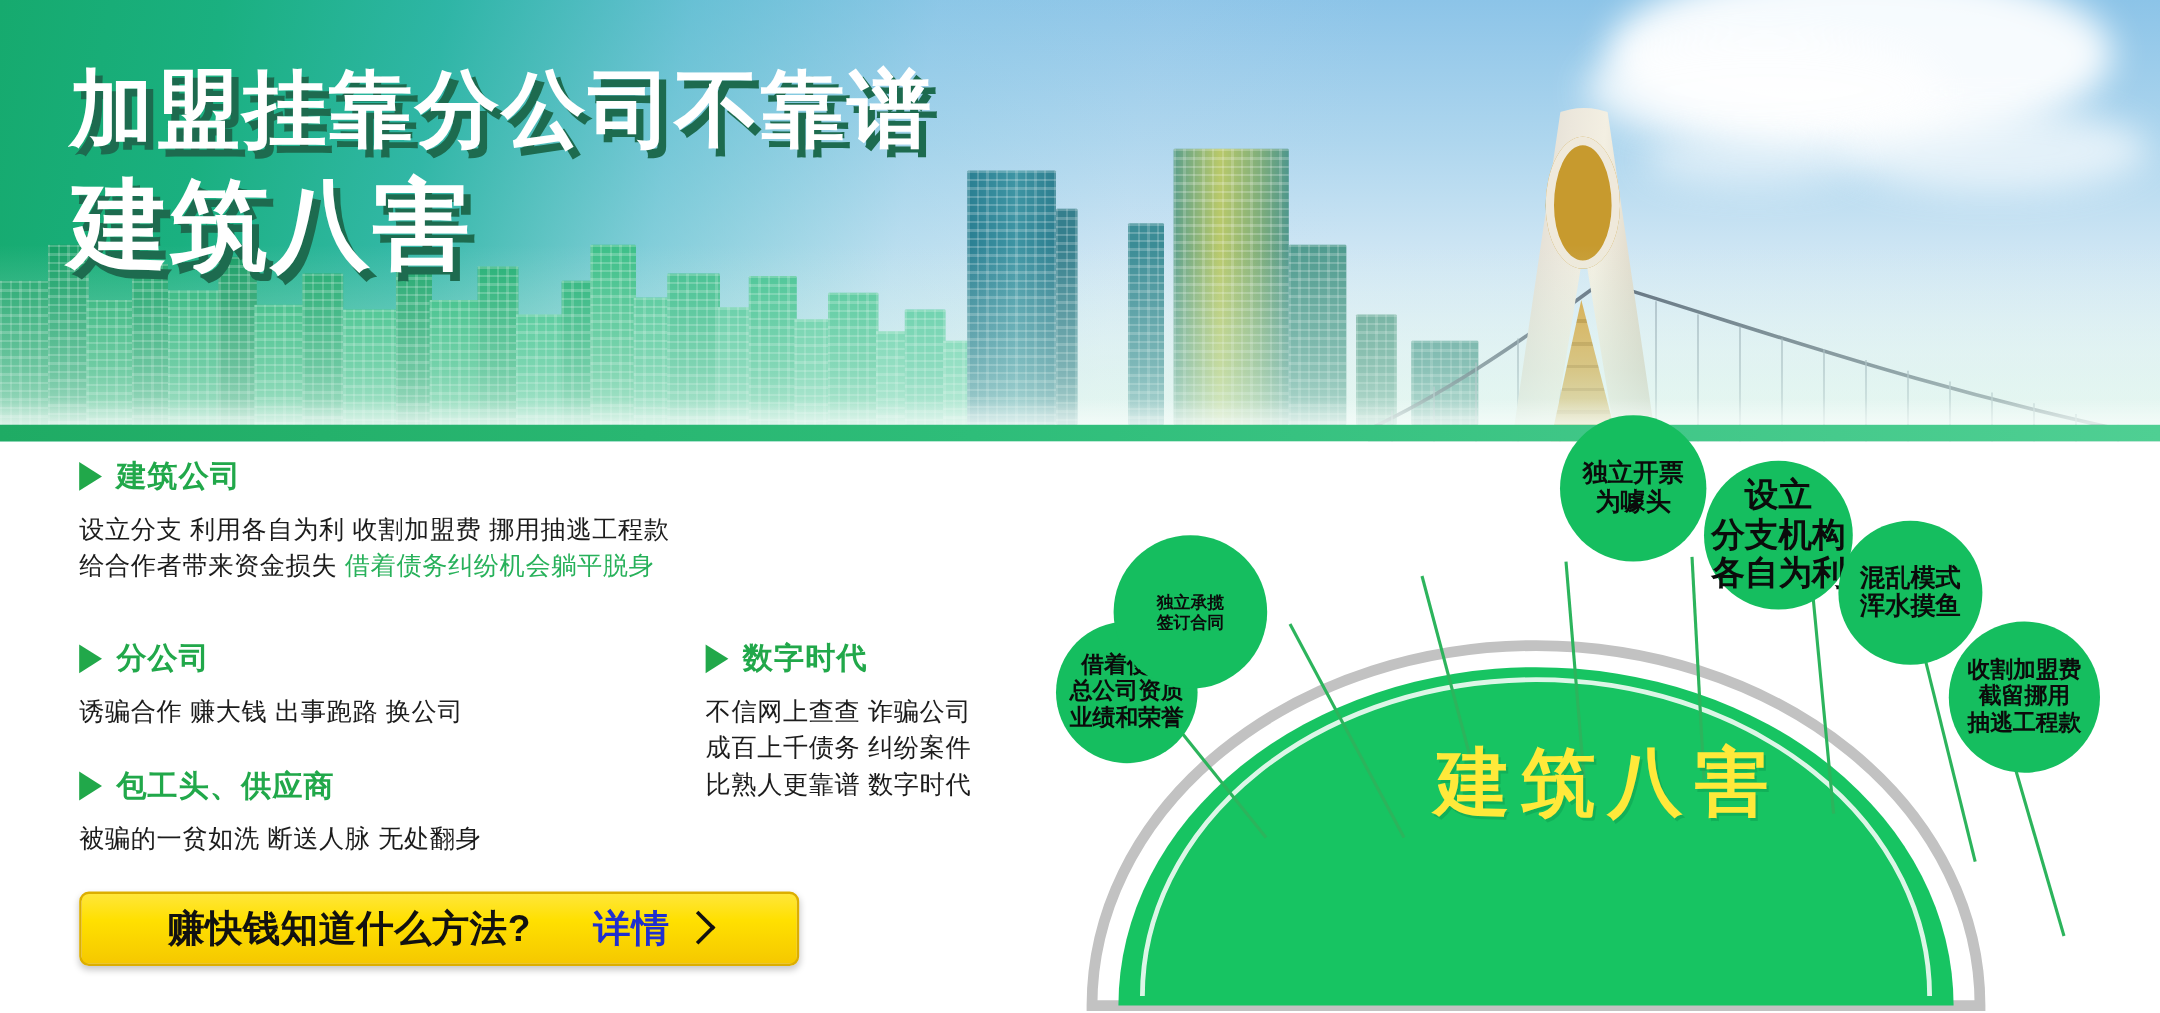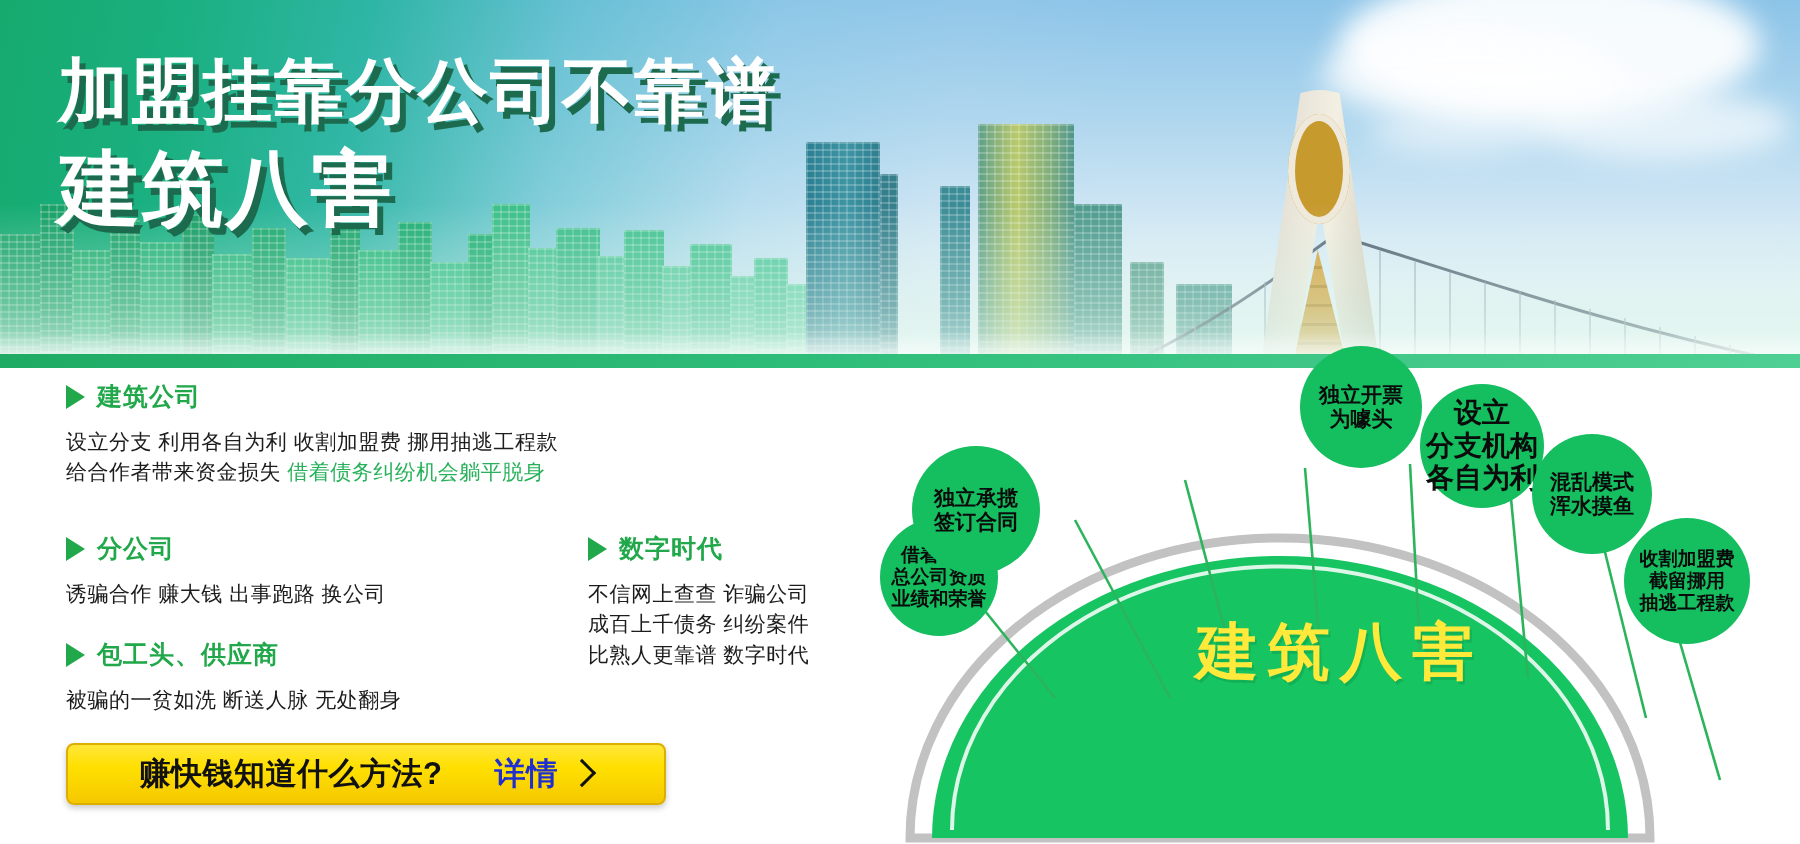--- a/index.html
+++ b/index.html
@@ -283,21 +283,21 @@
         <line x1="722" y1="172" x2="766" y2="350"></line>
         <line x1="790" y1="240" x2="840" y2="412"></line>
       </g>
     </svg>
 
     <div class="dome-label" style="top:242px;">建筑八害</div>
 
     <div class="bub" style="left:0px;top:150px;width:118px;height:118px;font-size:19px;">
       <span>借着使用<br>总公司资质<br>业绩和荣誉</span>
     </div>
-    <div class="bub" style="left:32px;top:78px;width:128px;height:128px;font-size:21px;">
+    <div class="bub" style="left:48px;top:78px;width:128px;height:128px;font-size:14px;">
       <span>独立承揽<br>签订合同</span>
     </div>
     <div class="bub" style="left:420px;top:-22px;width:122px;height:122px;font-size:21px;">
       <span>独立开票<br>为噱头</span>
     </div>
     <div class="bub" style="left:540px;top:16px;width:124px;height:124px;font-size:28px;">
       <span>设立<br>分支机构<br>各自为利</span>
     </div>
     <div class="bub" style="left:652px;top:66px;width:120px;height:120px;font-size:21px;">
       <span>混乱模式<br>浑水摸鱼</span>

